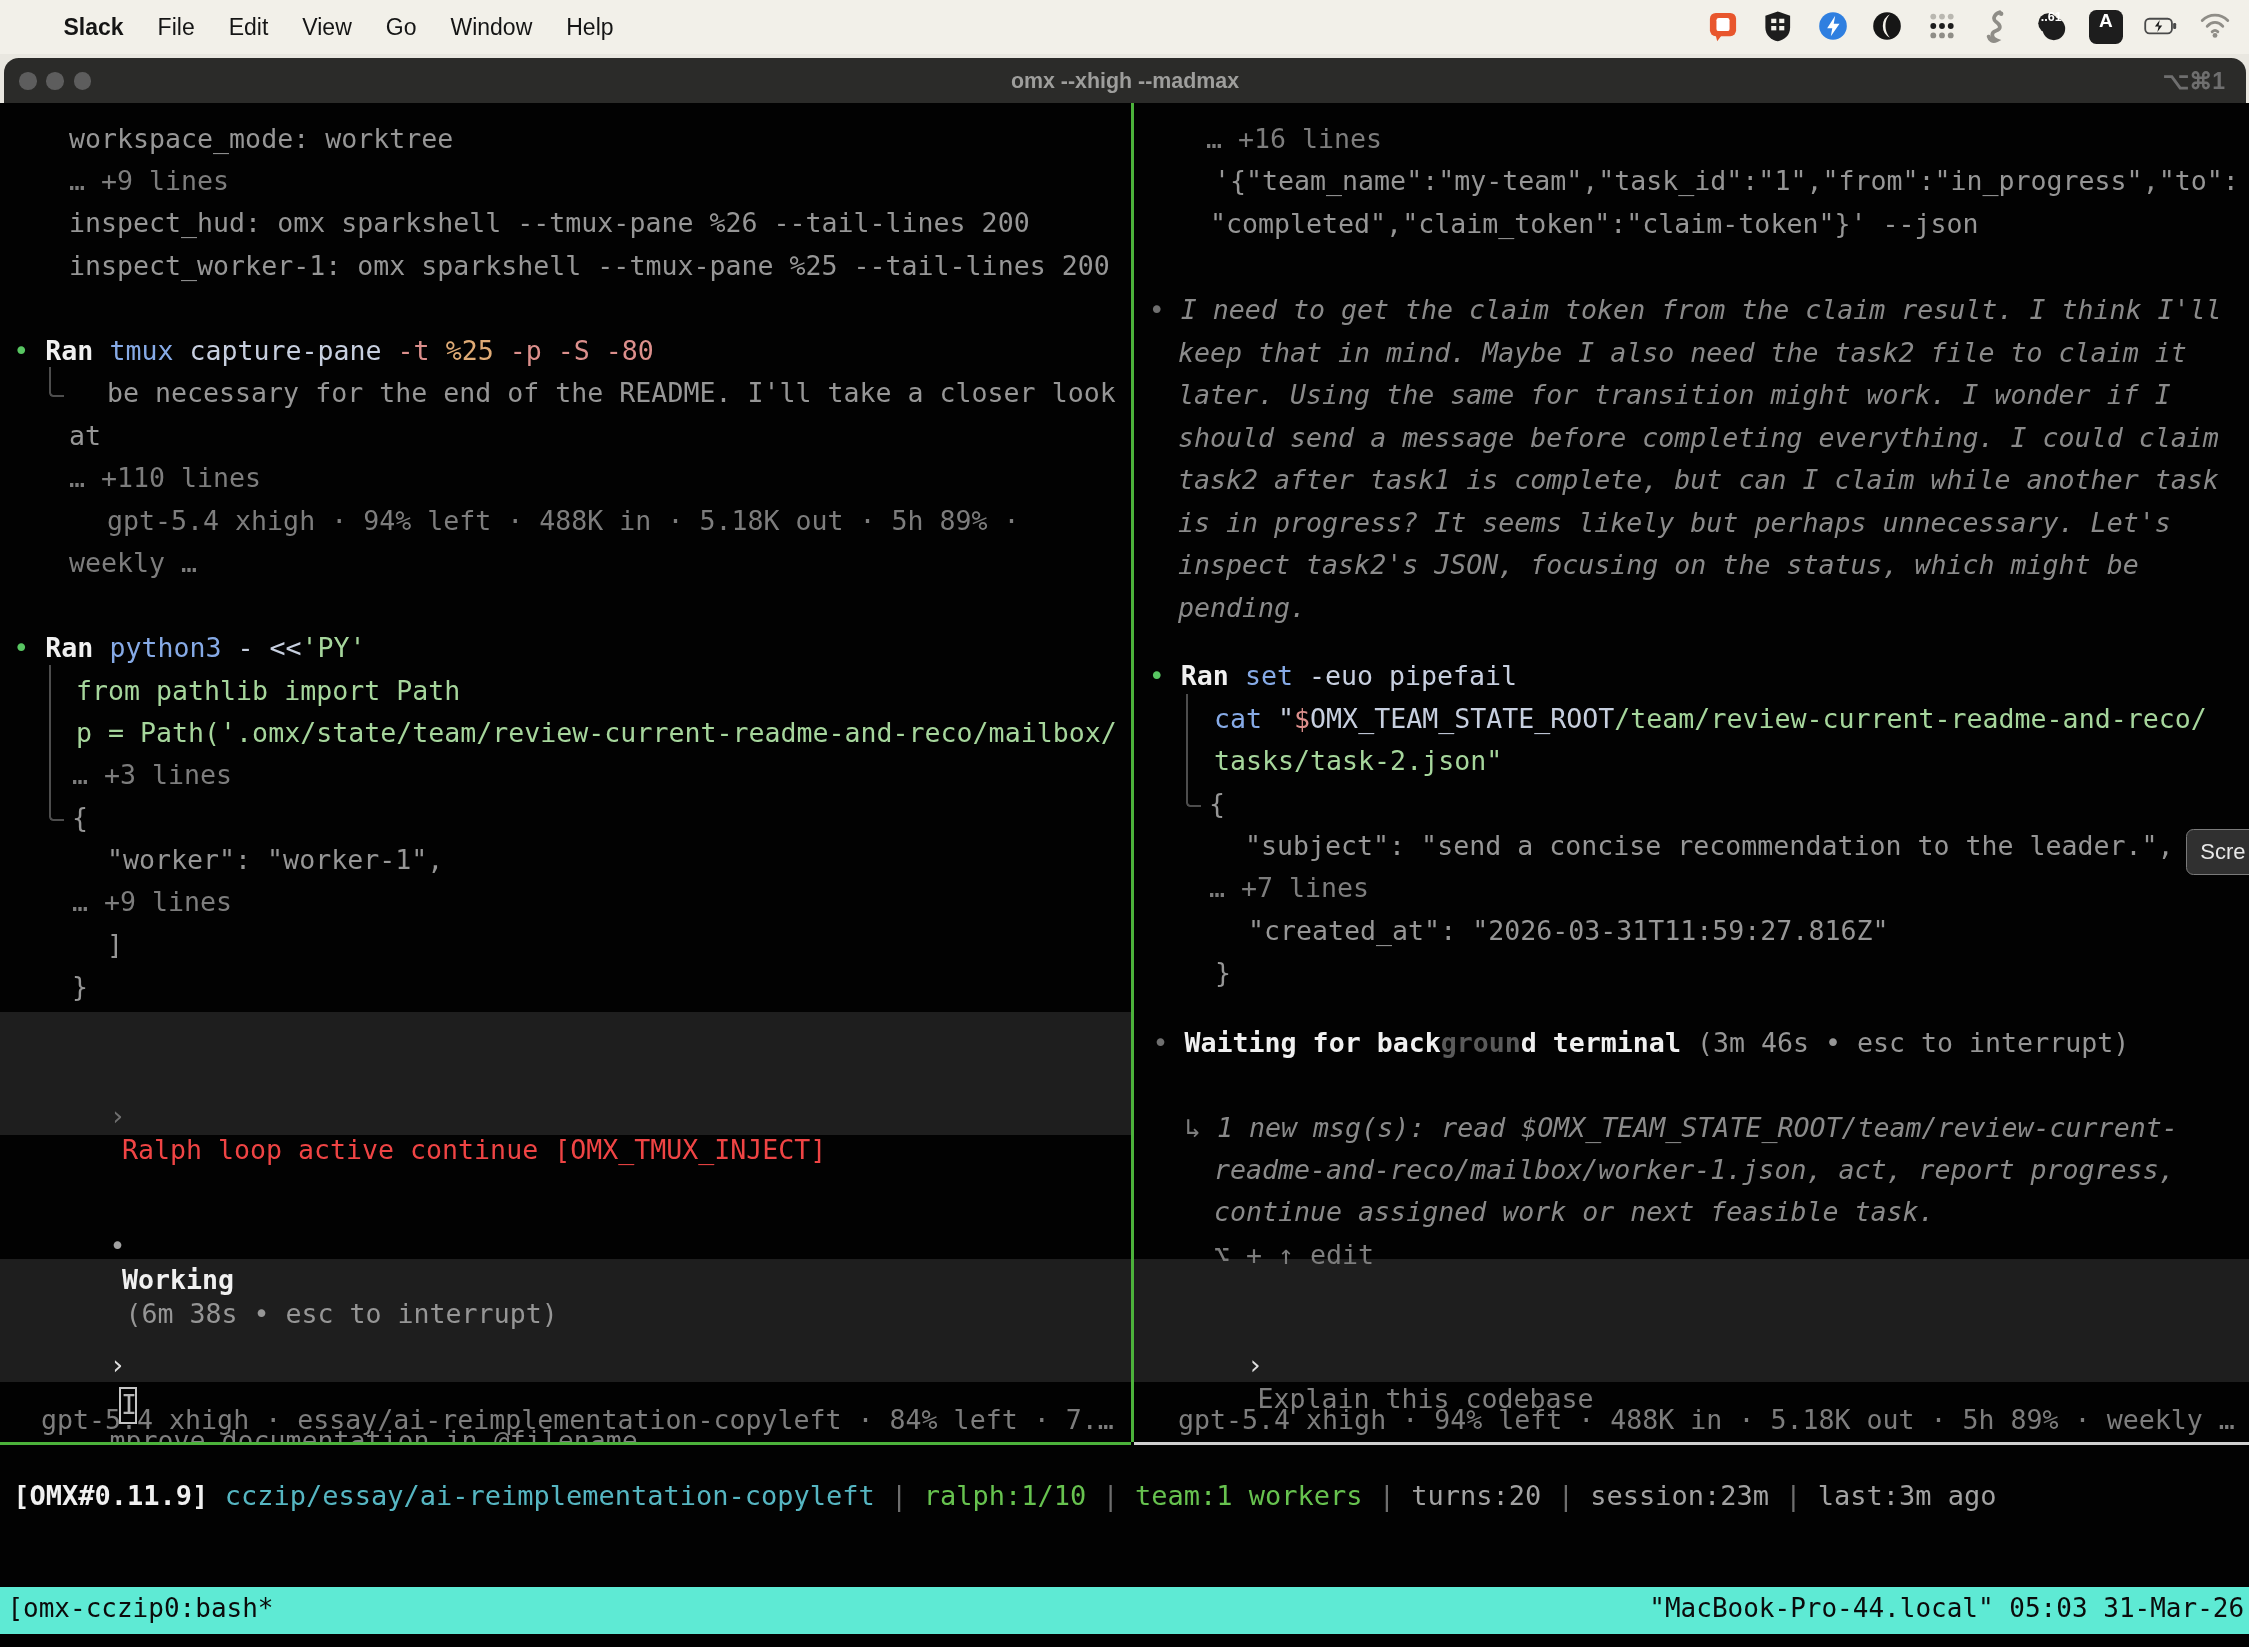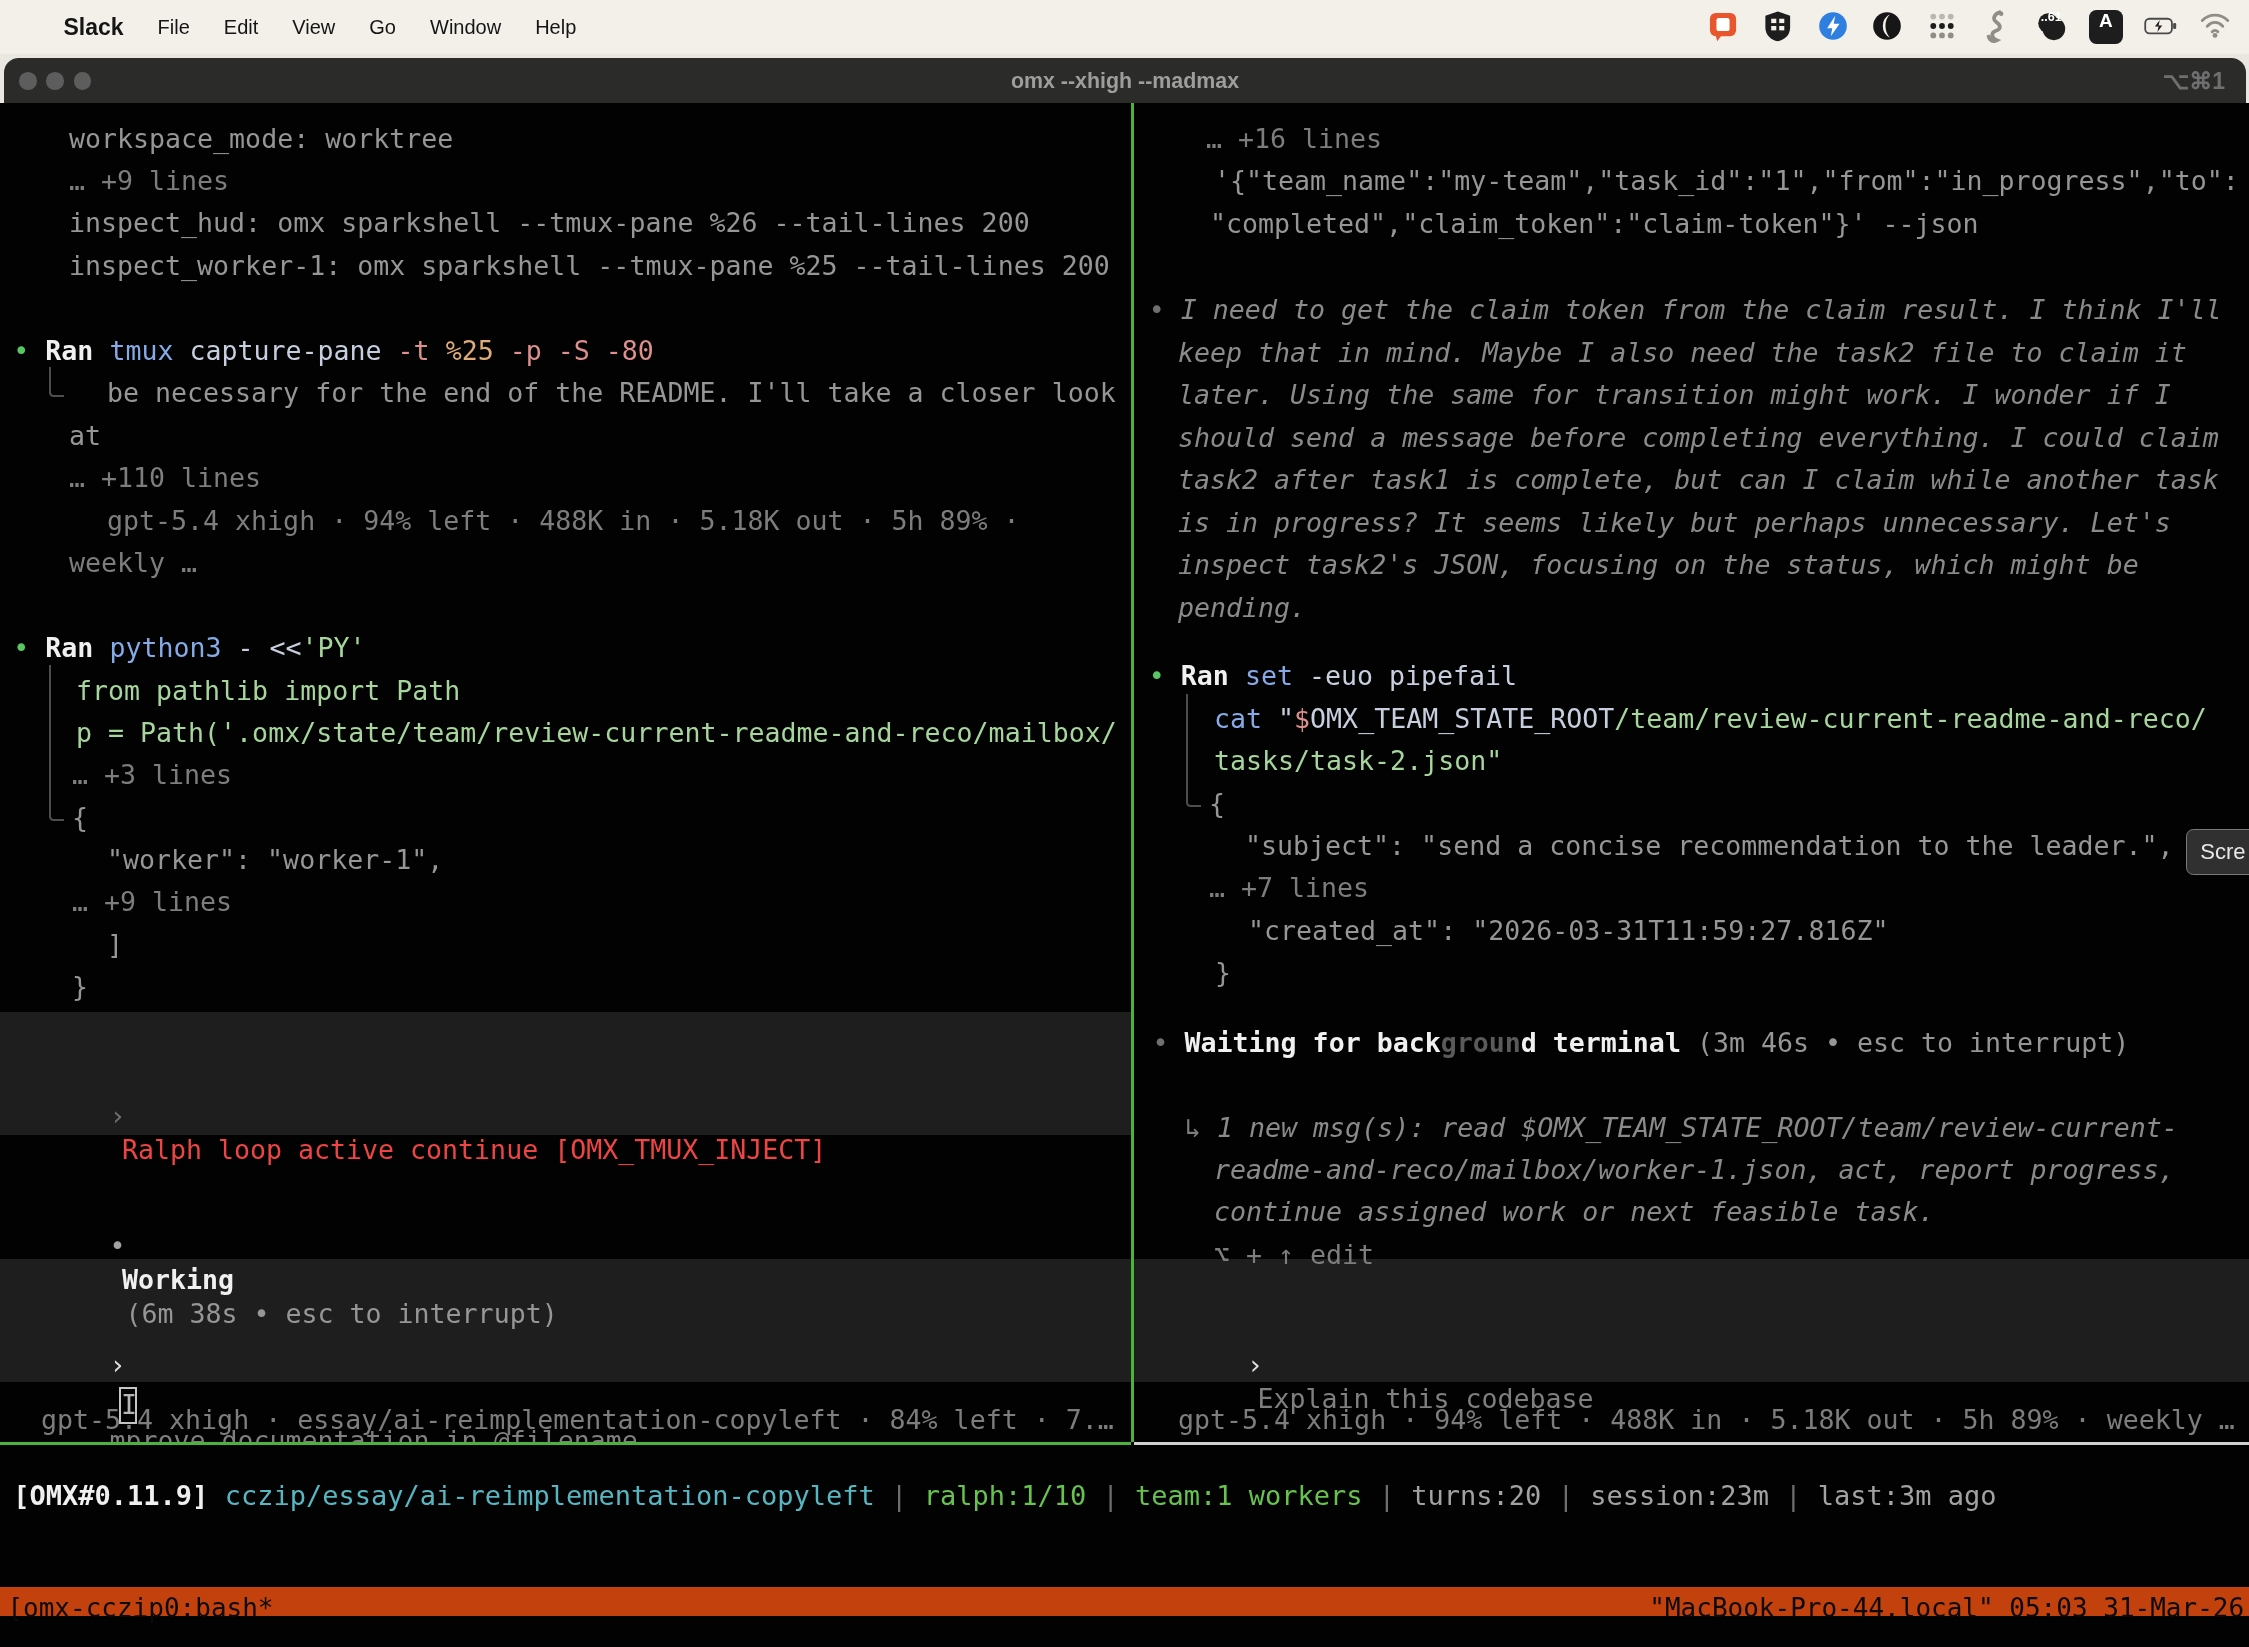--- a/index.html
+++ b/index.html
@@ -1,21 +1,21 @@
 <!DOCTYPE html>
 <html style="font-size:11.8px"><head>
 <meta charset="utf-8">
 <style>
   html,body{margin:0;padding:0;width:2250px;height:1648px;background:#000;overflow:hidden;position:relative}
   
   .menubar{position:absolute;top:0;left:0;right:0;height:54px;background:#f2f0e9;display:flex;align-items:center;
            font-family:"Liberation Sans",sans-serif;color:#151515;z-index:30}
   .apple{margin-left:34px;font-size:26.6px;line-height:54px}
   .appname{margin-left:29.5px;font-size:23px;font-weight:700}
-  .menu-item{margin-left:34px;font-size:20px;font-weight:400}
+  .menu-item{margin-left:34px;font-size:23px;font-weight:400}
   .statusicons{margin-left:auto;display:flex;align-items:center;gap:20.7px;margin-right:17.7px}
   .statusicons .ic{width:34px;height:34px;display:flex;align-items:flex-start;justify-content:center}
   .gauge-label{font:700 12.5px "Liberation Sans",sans-serif;color:#fff}
   
   .desk{position:absolute;top:54px;left:0;right:0;height:49px;background:#e9e7e0;z-index:1}
   .titlebar{position:absolute;top:58px;left:4.4px;right:4.4px;height:46px;background:#2b2b29;border-radius:14.8px 14.8px 0 0;z-index:2}
   .winlights{position:absolute;left:14.8px;top:14px;display:flex;gap:9.6px}
   .winlights span{width:17.7px;height:17.7px;border-radius:50%;background:#5d5d5d;display:block}
   .wintitle{position:absolute;left:0;right:0;top:0;height:46px;text-align:center;
             font:600 21.4px/46px "Liberation Sans",sans-serif;color:#9e9e9c}
@@ -38,21 +38,21 @@
   .green{color:#a6d69c}.cyan{color:#56b6c2}.sgreen{color:#67c24f}.sep{color:#6e6e6e}
   .it{color:#8a8a8a;font-style:italic}.gb{color:#58c662}.dbul{color:#6f6f6f}
   .chev{color:#dedede}.ban{color:#ef4444}.ghost{color:#7f7f7f}
   .cursor{display:inline-block;width:17.7px;height:37px;border:2.2px solid #c4c4c4;box-sizing:border-box;
           text-align:center;line-height:32px;color:#b5b5b5;margin-right:1.5px;vertical-align:-5.9px}
   
   .tooltip{position:absolute;top:726px;left:2186px;background:#303030;border:1.5px solid #7a7a7a;border-radius:7.4px;
            padding:8.9px 13.3px;font:22px "Liberation Sans",sans-serif;color:#e8e8e8;white-space:nowrap;z-index:5}
   
   .omx-row{position:absolute;top:1375px;left:13.3px;white-space:pre;font:27px/35px "DejaVu Sans Mono",monospace}
-  .tmuxbar{position:absolute;top:1484px;left:0;right:0;height:29px;background:#c2410c;color:#0b0b0b;
+  .tmuxbar{position:absolute;top:1484px;left:0;right:0;height:47px;background:#5eead4;color:#0b0b0b;
            font:26px/43px "DejaVu Sans Mono",monospace;white-space:pre}
   .tmux-left{position:absolute;left:7.4px;top:0}
   .tmux-right{position:absolute;right:5.9px;top:0}
 </style>
 </head>
 <body>
 
 <div class="menubar">
   <span class="apple"></span>
   <span class="appname">Slack</span>

